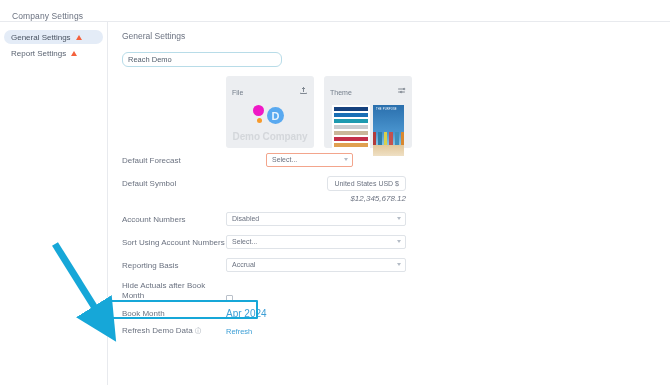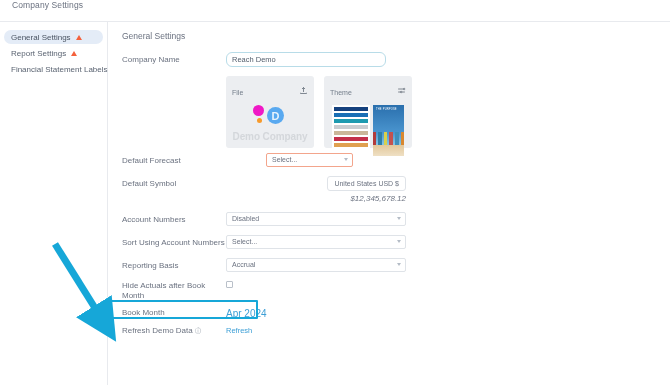--- a/index.html
+++ b/index.html
@@ -7,21 +7,21 @@
     width: 670px; height: 385px;
     background: #ffffff;
     font-family: "Liberation Sans", sans-serif;
     overflow: hidden;
   }
 
   
   .topbar {
     height: 22px;
     border-bottom: 1px solid #e8eaee;
-    display: flex; align-items: flex-start;
+    display: flex; align-items: flex-end;
     padding-left: 12px;
   }
   .topbar-title { font-size: 8.5px; color: #6b7280; letter-spacing: .1px; }
 
   
   .body { display: flex; height: 363px; }
 
   
   .sidebar {
     width: 108px;
@@ -135,21 +135,21 @@
 
   
   .cur-btn {
     border: 1px solid #dfe3e8; border-radius: 3px; background: #fff;
     font-size: 7px; color: #6b7280; padding: 3px 6px; align-self: flex-end;
   }
   .cur-sample { font-size: 8px; color: #6b7280; margin-top: 3px; align-self: flex-end; font-style: italic; }
   .cur-col { display: flex; flex-direction: column; align-items: flex-end; width: 180px; }
 
   
-  .row-sm { display: flex; align-items: flex-start; margin-bottom: 7px; }
+  .row-sm { display: flex; align-items: flex-end; margin-bottom: 7px; }
   .row-sm .row-label { padding-top: 0; }
   .link { font-size: 7.5px; color: #3d9fd6; }
   .value-txt { font-size: 10px; color: #3d9fd6; }
   .info-ico { font-size: 6.5px; color: #9aa3ad; margin-left: 2px; }
 
   
   .hl-box {
     position: absolute; left: -4px; top: 278px;
     width: 154px; height: 19px;
     border: 2.2px solid #16a7d8; border-radius: 1px;
@@ -168,31 +168,27 @@
 
   <div class="sidebar">
     <div class="side-item active">
       <span>General Settings</span>
       <span class="warn-tri"></span>
     </div>
     <div class="side-item">
       <span>Report Settings</span>
       <span class="warn-tri"></span>
     </div>
-    <div class="side-item">
-      <span>Financial Statement Labels</span>
-    </div>
   </div>
 
   <div class="content">
 
     <div class="section-title">General Settings</div>
 
     <div class="row">
-      <div class="row-label">Company Name</div>
       <div class="text-input">Reach Demo</div>
     </div>
 
     <div class="row">
       <div class="row-label"></div>
       <div class="cards">
 
         <div class="card">
           <span class="card-title">File</span>
           <span class="card-ico">

